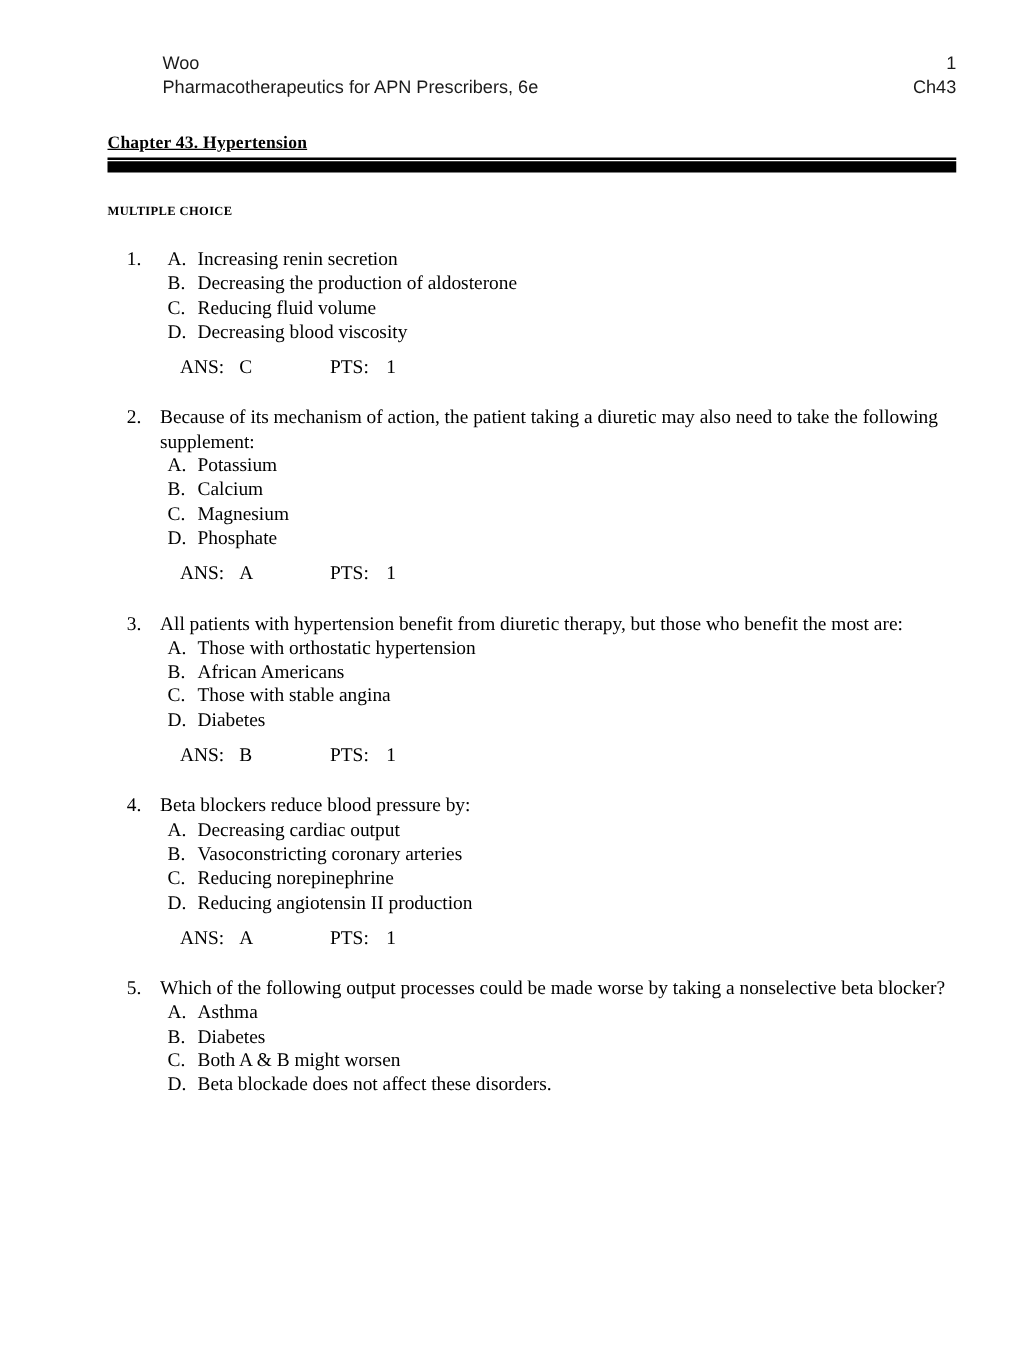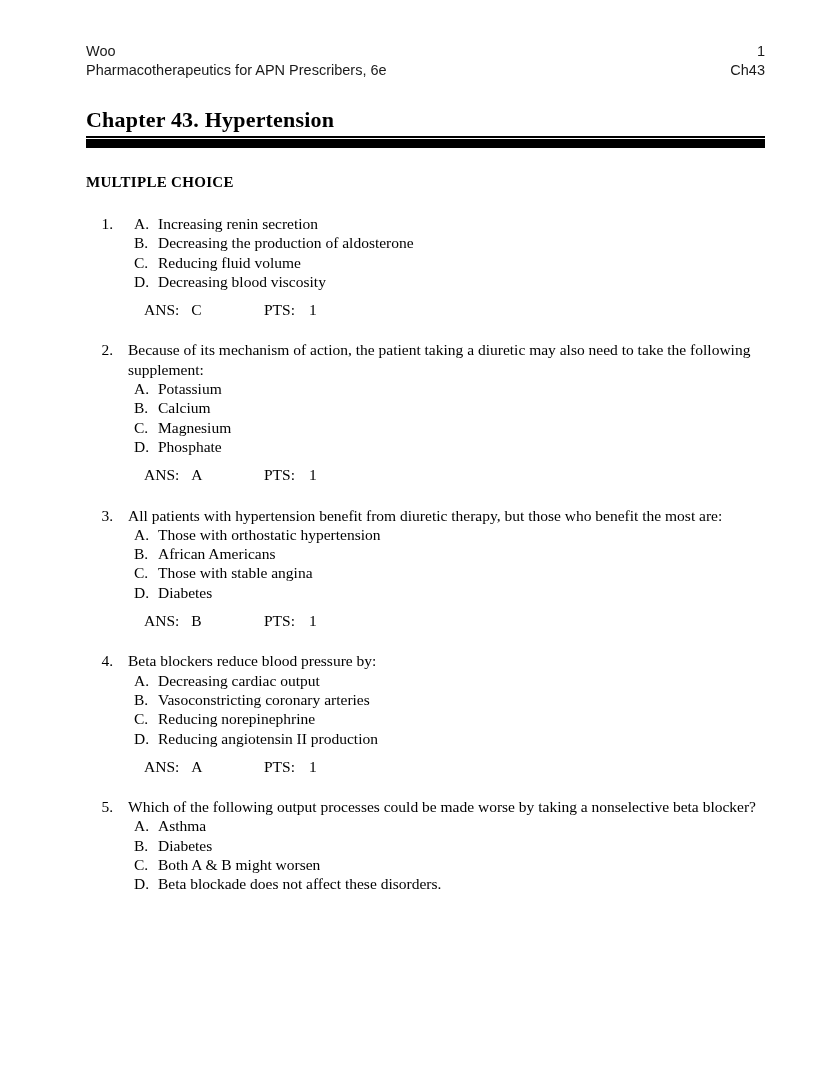--- a/index.html
+++ b/index.html
@@ -22,39 +22,40 @@
     background: #ffffff;
   }
   .doc-header {
     display: flex;
     justify-content: space-between;
     font-family: "Liberation Sans", sans-serif;
     font-size: 14.5px;
     line-height: 19px;
     color: #1a1a1a;
   }
-  .doc-header .left-block { }
+  .doc-header .left-block { margin-left: 44px; }
   .doc-header .right-block { text-align: right; }
 
   .chapter-title {
     margin: 27px 0 0 0;
-    font-size: 22px;
+    font-size: 14px;
     font-weight: bold;
     letter-spacing: 0.2px;
     padding-bottom: 3px;
     border-bottom: 2px solid #000000;
+    text-decoration: underline;
   }
   .title-bar {
     height: 9px;
     background: #000000;
     margin-top: 1px;
   }
   .section-heading {
     margin: 26px 0 0 0;
-    font-size: 15px;
+    font-size: 10px;
     font-weight: bold;
     letter-spacing: 0.3px;
   }
   .question-list { margin-top: 23px; }
 
   .question {
     display: flex;
     margin-bottom: 21px;
     font-size: 15.5px;
     line-height: 19.3px;

